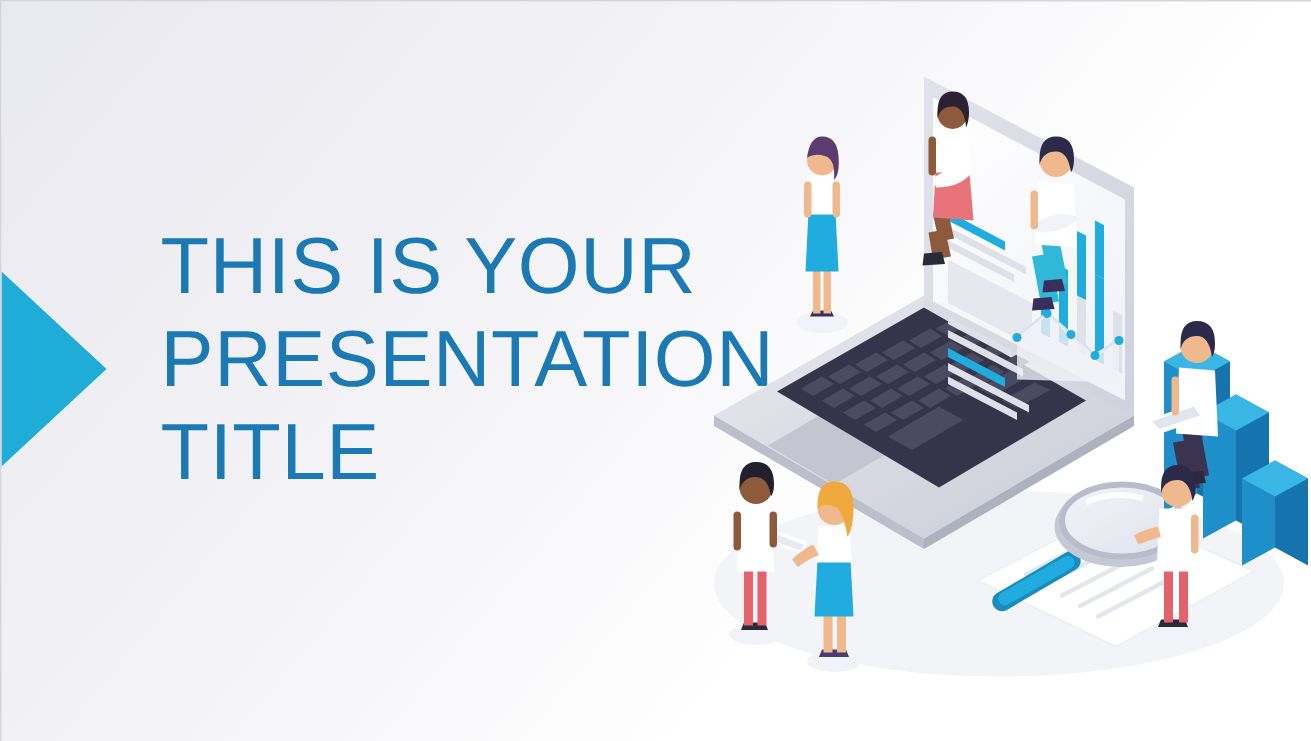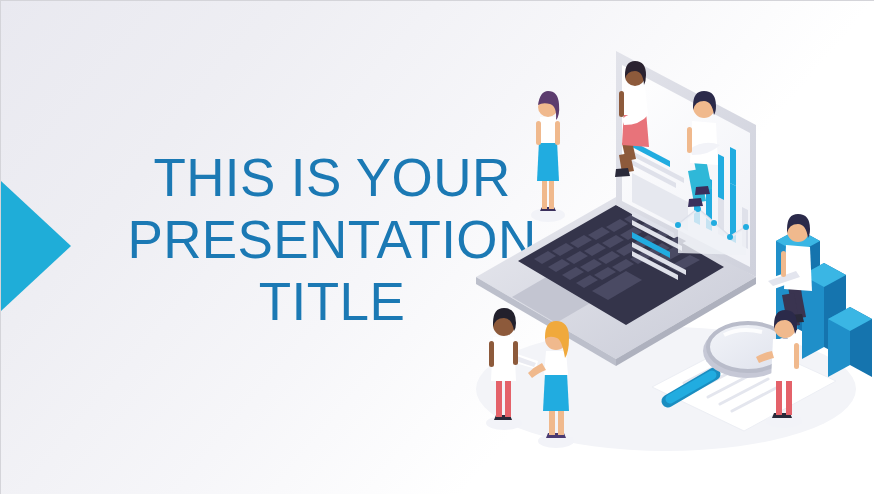--- a/index.html
+++ b/index.html
@@ -28,21 +28,20 @@
     border-top: 65px solid transparent;
     border-bottom: 65px solid transparent;
     border-left: 70px solid #1fadd8;
   }
   
   #title-block {
     position: absolute;
     left: 106px;
     top: 146px;
     width: 450px;
-    text-align: center;
   }
   #presentation-title {
     margin: 0;
     font-family: "Liberation Sans", sans-serif;
     font-size: 53px;
     line-height: 62px;
     font-weight: 300;
     letter-spacing: 0.4px;
     color: #1b79b4;
     white-space: pre-line;

